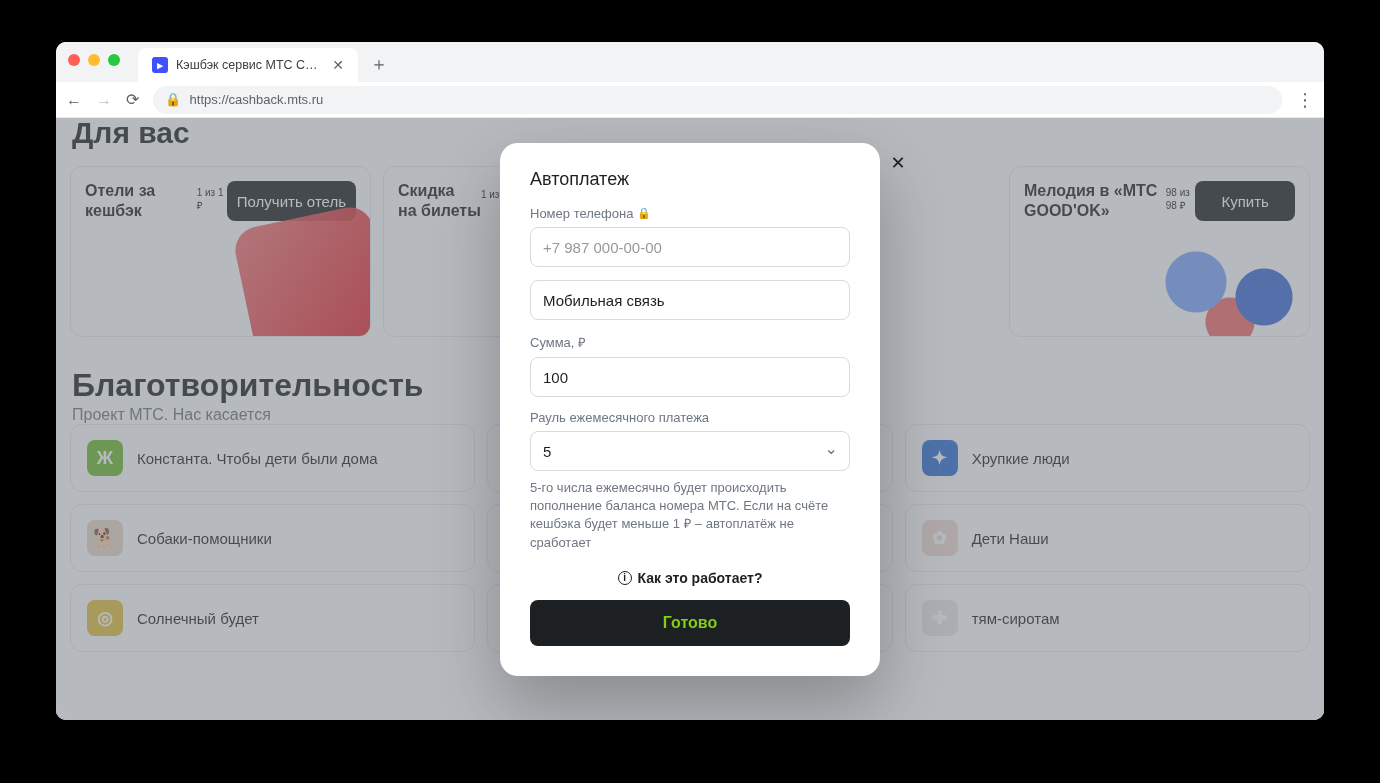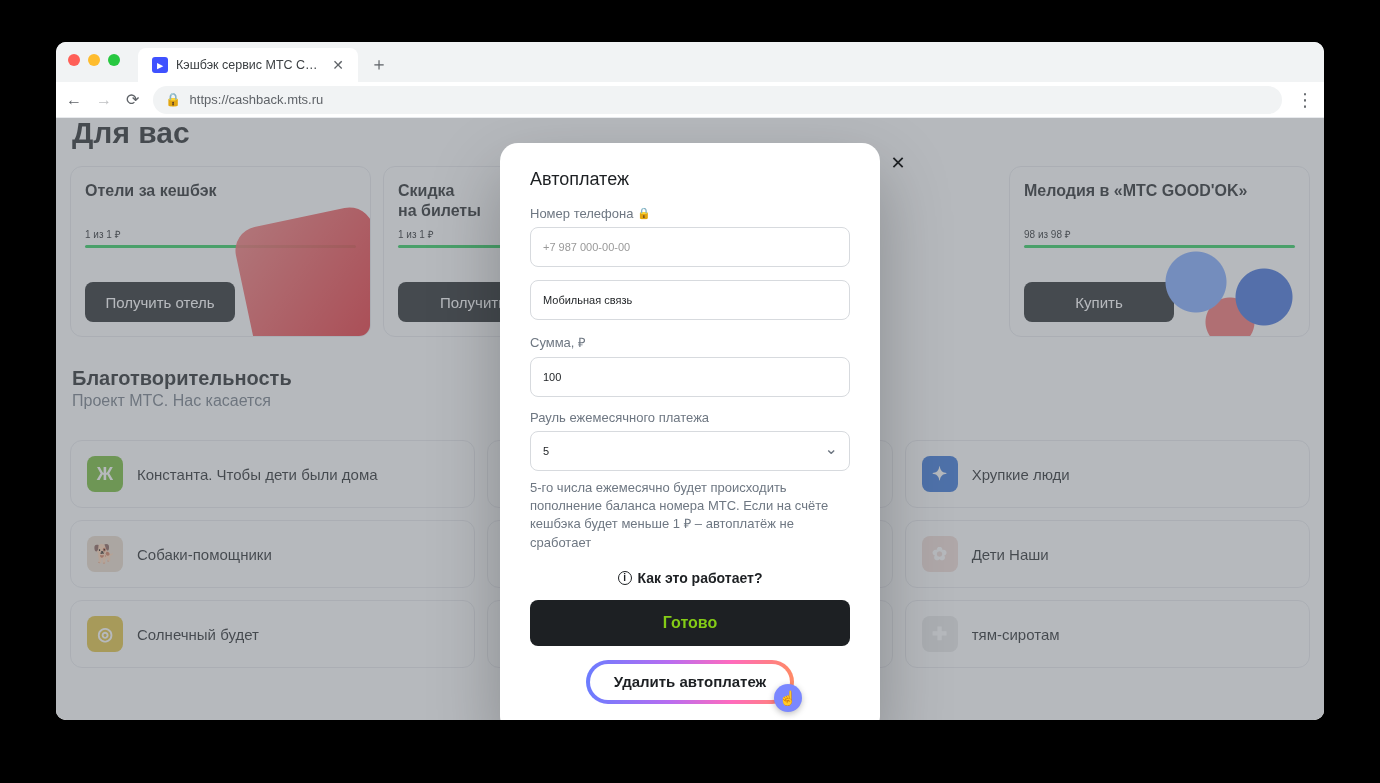--- a/index.html
+++ b/index.html
@@ -53,38 +53,38 @@
     overflow:hidden;
   }
   .scrim { position:absolute; inset:0; background:rgba(109,115,124,0.5); z-index:5; pointer-events:none;}
   .content { padding:0 14px 20px 14px; }
 
   .page-title{font-size:30px;font-weight:700;color:var(--text-dark);margin:0 0 18px 2px;line-height:1;}
 
   .cards-row{display:flex; gap:12px;}
   .offer-card{
     flex:1; min-width:0; height:171px; border:1px solid #e8e9ed; border-radius:12px;
-    padding:14px; position:relative; overflow:hidden; display:flex; flex-direction:column;
+    padding:14px; position:relative; overflow:hidden; display:flex; flex-direction:row;
     background:#fff;
   }
   .offer-card.hidden-under{visibility:hidden;}
   .offer-title{font-size:16px;font-weight:700;color:var(--text-dark);line-height:1.25;min-height:40px;}
   .offer-price{font-size:10px;color:var(--text-dark);margin-top:6px;}
   .offer-line{height:3px;background:var(--green-line);border-radius:2px;margin-top:4px;}
   .offer-spacer{flex:1;}
   .offer-btn{
     background:var(--bg-dark);color:#fff;border:none;border-radius:8px;
     height:40px;font-size:15px;font-weight:500;cursor:pointer;width:150px;
   }
   .offer-bg1{position:absolute;right:-14px;bottom:-20px;width:140px;height:140px;border-radius:24px;background:linear-gradient(135deg,#f26a6a,#e30611);transform:rotate(-12deg);opacity:0.9;}
   .offer-bg2{position:absolute;right:-10px;bottom:-30px;width:150px;height:150px;border-radius:24px;background:linear-gradient(135deg,#ffb3b3,#e30611);transform:rotate(8deg);opacity:0.9;}
   .offer-bg4{position:absolute;right:-6px;bottom:-6px;width:170px;height:100px;background:radial-gradient(circle at 30% 40%,#7aa6ff 0 30px,transparent 31px),radial-gradient(circle at 70% 55%,#3a6bd8 0 28px,transparent 29px),radial-gradient(circle at 50% 80%,#f26a6a 0 24px,transparent 25px);}
 
-  .section-h{font-size:20px;font-weight:700;color:var(--text-dark);margin:30px 0 2px 2px;}
-  .section-sub{font-size:16px;color:var(--text-gray);margin:0 0 30px 2px;}
+  .section-h{font-size:32px;font-weight:700;color:var(--text-dark);margin:30px 0 2px 2px;}
+  .section-sub{font-size:16px;color:var(--text-gray);margin:0 0 0 2px;}
 
   .charity-grid{display:grid;grid-template-columns:repeat(3,1fr);gap:12px;}
   .charity-card{
     height:68px;border:1px solid #e8e9ed;border-radius:12px;background:#fff;
     display:flex;align-items:center;gap:14px;padding:0 16px;font-size:15px;color:var(--text-dark);
   }
   .charity-ico{width:36px;height:36px;border-radius:8px;flex:none;display:flex;align-items:center;justify-content:center;font-size:18px;font-weight:700;color:#fff;}
 
   
   .modal {
@@ -95,21 +95,21 @@
   .modal-close{
     position:absolute; right:-32px; top:6px; width:28px;height:28px;
     display:flex;align-items:center;justify-content:center;color:#1d2023;cursor:pointer;
     background:transparent;border:none;font-size:18px;
   }
   .modal h2{margin:0 0 16px 0;font-size:18px;font-weight:400;color:var(--text-dark);}
   .field-label{font-size:13px;color:var(--text-gray);display:flex;align-items:center;gap:4px;margin-bottom:6px;}
   .lock-ico{font-size:11px;color:var(--text-gray);}
   .field{
     width:100%;height:40px;border:1px solid var(--border-gray);border-radius:8px;
-    background:#fff;padding:0 12px;font-size:11px;color:var(--text-dark);outline:none;
+    background:#fff;padding:0 12px;font-size:15px;color:var(--text-dark);outline:none;
   }
   .field.disabled{color:#999;}
   .select-wrap{position:relative;}
   .select-wrap::after{content:"⌄";position:absolute;right:12px;top:8px;color:var(--text-gray);font-size:16px;}
   .helper{font-size:13px;line-height:1.4;color:var(--text-gray);margin-top:8px;}
   .howworks{display:flex;align-items:center;justify-content:center;gap:6px;font-size:14px;font-weight:600;color:var(--text-dark);margin:18px 0 14px;}
   .howworks .i{width:14px;height:14px;border:1.5px solid var(--text-dark);border-radius:50%;display:inline-flex;align-items:center;justify-content:center;font-size:10px;line-height:1;}
   .primary-btn{width:100%;height:46px;border:none;border-radius:8px;background:var(--bg-dark);color:#84cc16;font-size:16px;font-weight:600;cursor:pointer;}
   .delete-wrap{
     position:relative; margin:14px auto 0; width:208px; height:44px;
@@ -268,20 +268,16 @@
         <div class="helper">5-го числа ежемесячно будет происходить пополнение баланса номера МТС. Если на счёте кешбэка будет меньше 1 ₽ – автоплатёж не сработает</div>
       </div>
 
       <div class="howworks">
         <span class="i">i</span>
         <span>Как это работает?</span>
       </div>
 
       <button class="primary-btn">Готово</button>
 
-      <div class="delete-wrap">
-        <button class="delete-btn">Удалить автоплатеж</button>
-        <span class="cursor">☝</span>
-      </div>
     </div>
 
   </div>
 </div>
 
 </body></html>

